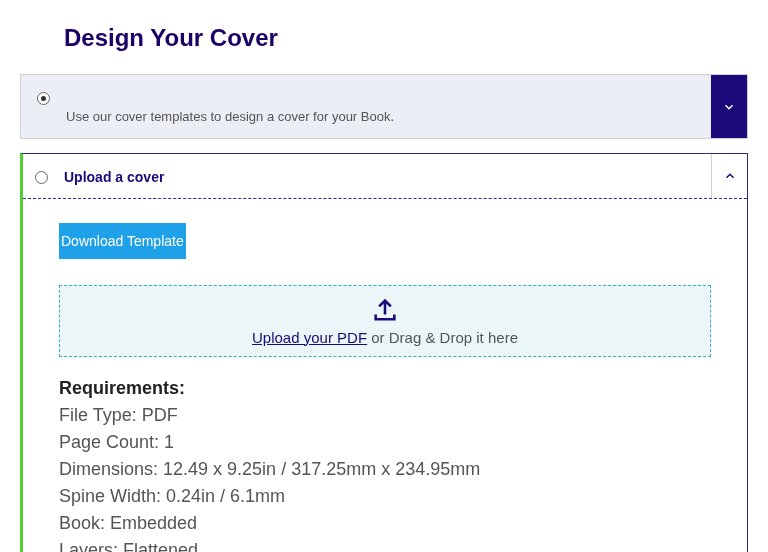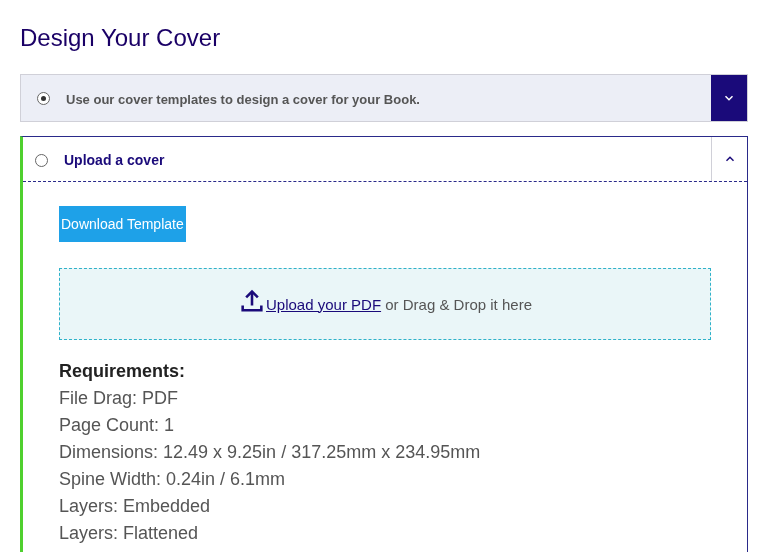--- a/index.html
+++ b/index.html
@@ -6,23 +6,24 @@
   body {
     font-family: -apple-system, BlinkMacSystemFont, "Segoe UI", Arial, sans-serif;
     background: #fff;
     width: 768px;
     height: 552px;
     padding: 24px 20px;
     color: #333;
   }
   .page-title {
     font-size: 24px;
-    font-weight: 400;
+    font-weight: 700;
     color: #1a0066;
     margin-bottom: 22px;
+    margin-left: 44px;
   }
 
   
   .option-row {
     display: flex;
     border: 1px solid #d0d0d8;
   }
   .option-row.collapsed {
     background: #eceef6;
   }
@@ -64,22 +65,21 @@
     border: 1px solid #1a0a7a;
     border-radius: 50%;
     font-size: 9px;
     line-height: 12px;
     text-align: center;
     color: #1a0a7a;
   }
   .option-desc {
     font-size: 13px;
     color: #555;
-    margin-top: 3px;
-    font-weight: bold;
+    margin-top: 20px;
   }
   .caret-box {
     width: 36px;
     display: flex;
     align-items: center;
     justify-content: center;
   }
   .caret-box.dark { background: #1a0a7a; color: #fff; }
   .caret-box.light { background: #fff; color: #1a0a7a; border-left: 1px solid #d0d0d8; }
   .chev { width: 14px; height: 14px; }
@@ -111,20 +111,21 @@
     cursor: pointer;
   }
   .dropzone {
     margin-top: 26px;
     border: 1.5px dashed #2fb2c9;
     background: #eaf6f8;
     height: 72px;
     display: flex;
     align-items: center;
     justify-content: center;
+    flex-direction: column;
   }
   .dropzone .upload-icon { color: #1a0a7a; }
   .dropzone .upload-text { font-size: 15px; color: #555; }
   .dropzone .upload-link {
     color: #1a0a7a;
     text-decoration: underline;
     font-weight: 500;
   }
 
   .requirements {
@@ -183,21 +184,21 @@
           <path d="M4 15v4h16v-4"></path>
         </svg>
       </span>
       <span class="upload-text">
         <span class="upload-link">Upload your PDF</span><span> or Drag &amp; Drop it here</span>
       </span>
     </div>
 
     <div class="requirements">
       <div class="req-title">Requirements:</div>
-      <div class="req-line">File Drag: PDF</div>
+      <div class="req-line">File Type: PDF</div>
       <div class="req-line">Page Count: 1</div>
       <div class="req-line">Dimensions: 12.49 x 9.25in / 317.25mm x 234.95mm</div>
       <div class="req-line">Spine Width: 0.24in / 6.1mm</div>
-      <div class="req-line">Layers: Embedded</div>
+      <div class="req-line">Book: Embedded</div>
       <div class="req-line">Layers: Flattened</div>
     </div>
   </div>
 </div>
 
 </body></html>

